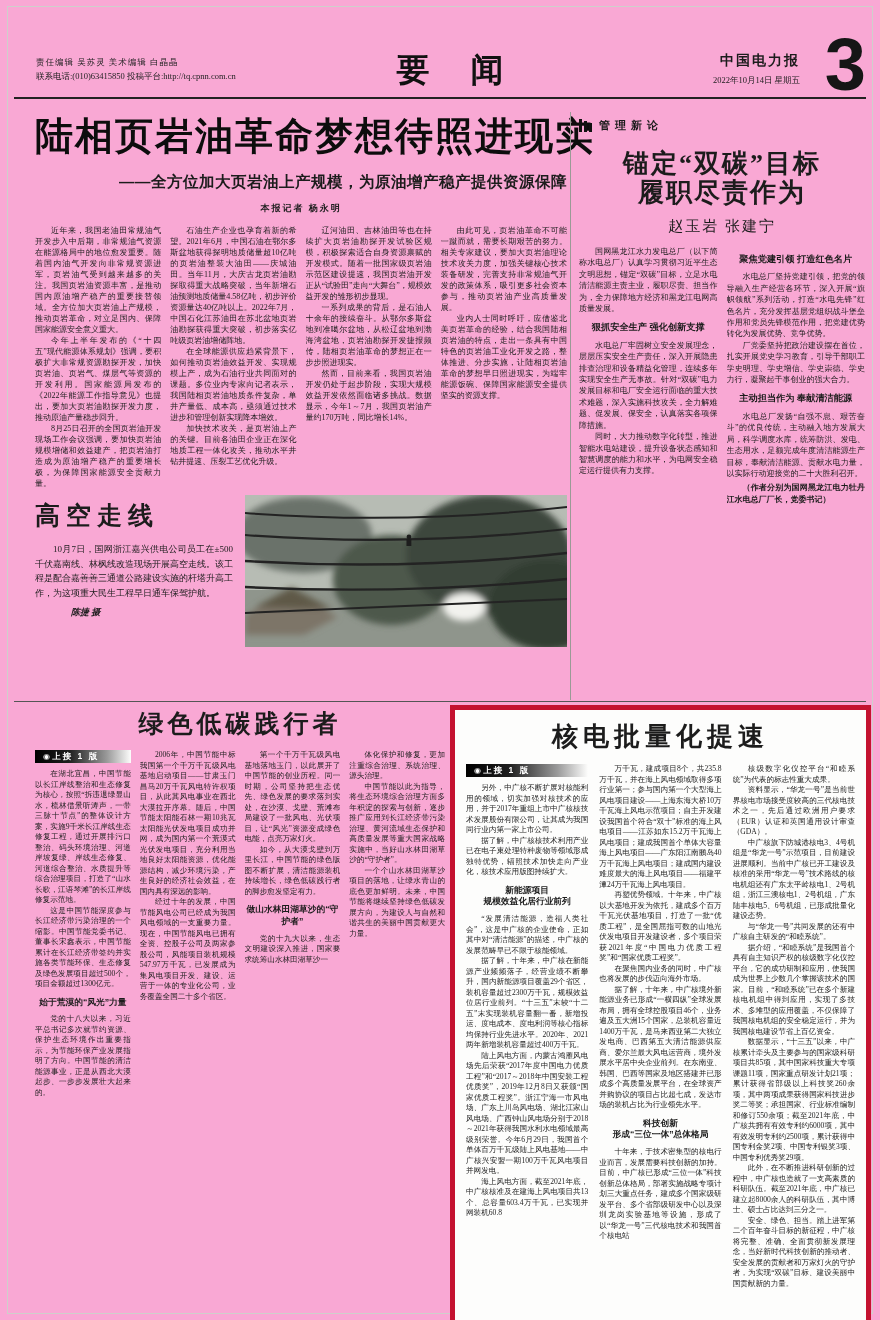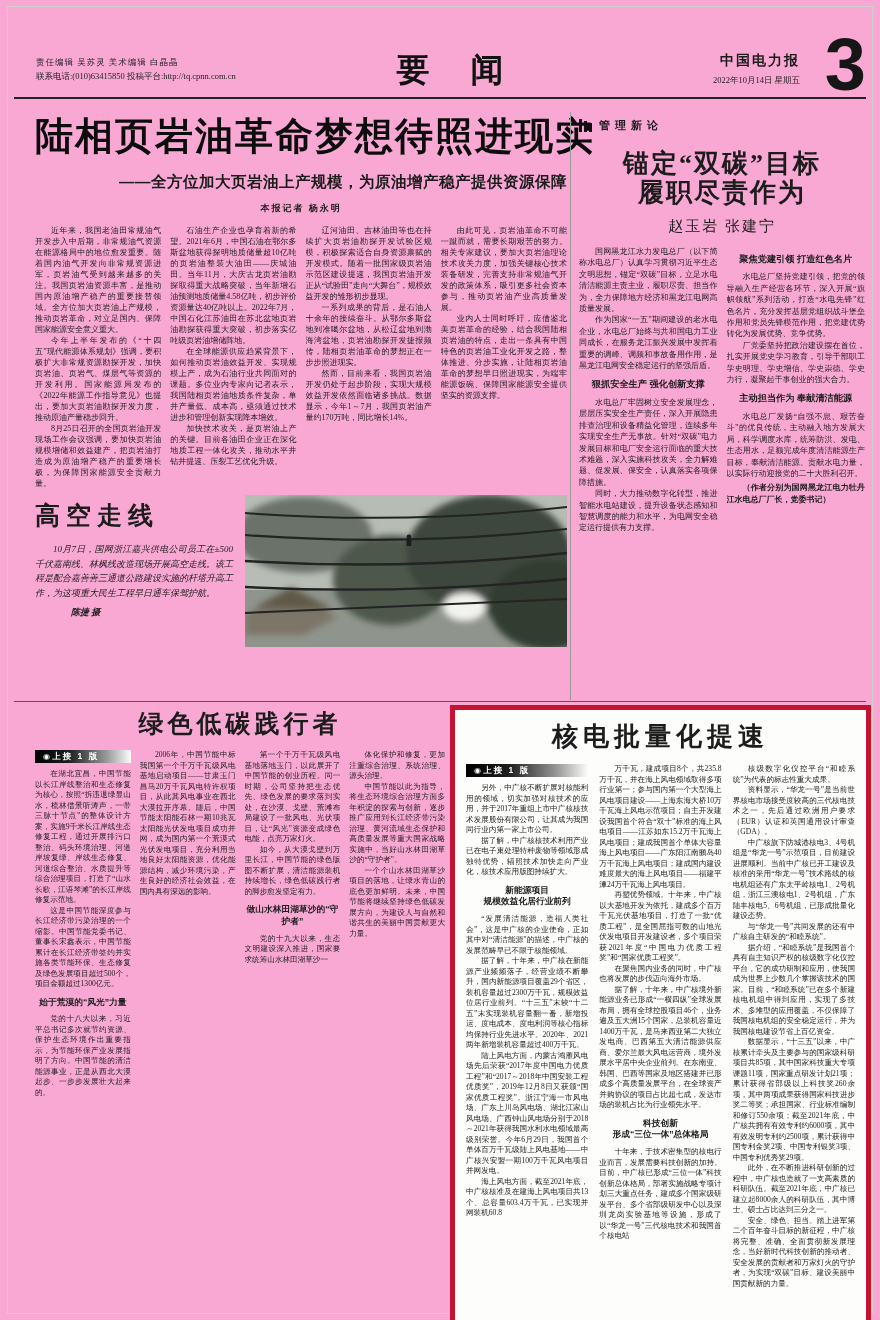--- a/index.html
+++ b/index.html
@@ -38,21 +38,21 @@
           font-family:"Liberation Sans","DejaVu Sans",sans-serif;font-size:8.5px;letter-spacing:2px;
           background:linear-gradient(90deg,#000 0%,#1d1d1d 35%,#9a9a9a 75%,#fdfdfc 100%);
           text-indent:0;padding-left:8px;}
   .b-jump::before{content:"◉ ";font-size:8px;letter-spacing:0;}
 
   
   .photo-row{display:flex;gap:12px;margin-top:8px;}
   .caption-block{width:198px;flex:0 0 198px;}
   .photo-title{font-family:"Liberation Sans","DejaVu Sans",sans-serif;font-weight:900;font-size:25px;
                letter-spacing:6px;margin:4px 0 10px;}
-  .photo-caption{font-size:9px;line-height:14.5px;text-align:justify;text-indent:2em;font-style:italic;}
+  .photo-caption{font-size:9px;line-height:14.5px;text-align:justify;text-indent:2em;}
   .photo-credit{font-size:9px;font-weight:bold;margin-top:6px;text-indent:4em;font-style:italic;}
   .news-photo{flex:1 1 auto;height:152px;background:#aab0aa;position:relative;overflow:hidden;}
   .news-photo svg{display:block;width:100%;height:100%;}
 
   .v-rule-main{position:absolute;left:570px;top:112px;height:588px;width:1px;background:#9a9a96;}
 
   
   .opinion{position:absolute;left:579px;top:118px;width:286px;}
   .kicker{display:flex;align-items:center;gap:6px;font-family:"Liberation Sans","DejaVu Sans",sans-serif;
           font-weight:bold;font-size:11px;letter-spacing:5px;}
@@ -178,21 +178,20 @@
       <span>管理新论</span>
     </div>
     <div class="opinion-title">
       <div>锚定“双碳”目标</div>
       <div>履职尽责作为</div>
     </div>
     <div class="opinion-authors">赵玉岩  张建宁</div>
     <div class="cols opinion-cols">
       <div class="col">
           <div class="b-p">国网黑龙江水力发电总厂（以下简称水电总厂）认真学习贯彻习近平生态文明思想，锚定“双碳”目标，立足水电清洁能源主责主业，履职尽责、担当作为，全力保障地方经济和黑龙江电网高质量发展。</div>
-          <div class="b-p">作为国家“一五”期间建设的老水电企业，水电总厂始终与共和国电力工业同成长，在服务龙江振兴发展中发挥着重要的调峰、调频和事故备用作用，是黑龙江电网安全稳定运行的坚强后盾。</div>
           <div class="b-h">狠抓安全生产 强化创新支撑</div>
           <div class="b-p">水电总厂牢固树立安全发展理念，层层压实安全生产责任，深入开展隐患排查治理和设备精益化管理，连续多年实现安全生产无事故。针对“双碳”电力发展目标和电厂安全运行面临的重大技术难题，深入实施科技攻关，全力解难题、促发展、保安全，认真落实各项保障措施。</div>
           <div class="b-p">同时，大力推动数字化转型，推进智能水电站建设，提升设备状态感知和智慧调度的能力和水平，为电网安全稳定运行提供有力支撑。</div>
         </div>
       <div class="col">
           <div class="b-h">聚焦党建引领 打造红色名片</div>
           <div class="b-p">水电总厂坚持党建引领，把党的领导融入生产经营各环节，深入开展“旗帜领航”系列活动，打造“水电先锋”红色名片，充分发挥基层党组织战斗堡垒作用和党员先锋模范作用，把党建优势转化为发展优势、竞争优势。</div>
           <div class="b-p">厂党委坚持把政治建设摆在首位，扎实开展党史学习教育，引导干部职工学史明理、学史增信、学史崇德、学史力行，凝聚起干事创业的强大合力。</div>
           <div class="b-h">主动担当作为 奉献清洁能源</div>
           <div class="b-p">水电总厂发扬“自强不息、艰苦奋斗”的优良传统，主动融入地方发展大局，科学调度水库，统筹防洪、发电、生态用水，足额完成年度清洁能源生产目标，奉献清洁能源、贡献水电力量，以实际行动迎接党的二十大胜利召开。</div>
@@ -208,20 +207,21 @@
     <div class="cols green-cols">
       <div class="col">
           <div class="b-jump">上接 1 版</div>
           <div class="b-p">在湖北宜昌，中国节能以长江岸线整治和生态修复为核心，按照“拆违退绿显山水，梳林借景听涛声，一带三脉十节点”的整体设计方案，实施9千米长江岸线生态修复工程，通过开展排污口整治、码头环境治理、河道岸坡复绿、岸线生态修复、河道综合整治、水质提升等综合治理项目，打造了“山水长歌，江语琴滩”的长江岸线修复示范地。</div>
           <div class="b-p">这是中国节能深度参与长江经济带污染治理的一个缩影。中国节能党委书记、董事长宋鑫表示，中国节能累计在长江经济带签约并实施各类节能环保、生态修复及绿色发展项目超过500个，项目金额超过1300亿元。</div>
           <div class="b-h">始于荒漠的“风光”力量</div>
           <div class="b-p">党的十八大以来，习近平总书记多次就节约资源、保护生态环境作出重要指示，为节能环保产业发展指明了方向。中国节能的清洁能源事业，正是从西北大漠起步、一步步发展壮大起来的。</div>
         </div>
       <div class="col">
           <div class="b-p">2006年，中国节能中标我国第一个千万千瓦级风电基地启动项目——甘肃玉门昌马20万千瓦风电特许权项目，从此其风电事业在西北大漠拉开序幕。随后，中国节能太阳能石林一期10兆瓦太阳能光伏发电项目成功并网，成为国内第一个荒漠式光伏发电项目，充分利用当地良好太阳能资源，优化能源结构，减少环境污染，产生良好的经济社会效益，在国内具有深远的影响。</div>
+          <div class="b-p">经过十年的发展，中国节能风电公司已经成为我国风电领域的一支重要力量。现在，中国节能风电已拥有全资、控股子公司及两家参股公司，风能项目装机规模547.97万千瓦，已发展成为集风电项目开发、建设、运营于一体的专业化公司，业务覆盖全国二十多个省区。</div>
         </div>
       <div class="col">
           <div class="b-p">第一个千万千瓦级风电基地落地玉门，以此展开了中国节能的创业历程。同一时期，公司坚持把生态优先、绿色发展的要求落到实处，在沙漠、戈壁、荒滩布局建设了一批风电、光伏项目，让“风光”资源变成绿色电能，点亮万家灯火。</div>
           <div class="b-p">如今，从大漠戈壁到万里长江，中国节能的绿色版图不断扩展，清洁能源装机持续增长，绿色低碳践行者的脚步愈发坚定有力。</div>
           <div class="b-h">做山水林田湖草沙的“守护者”</div>
           <div class="b-p">党的十九大以来，生态文明建设深入推进，国家要求统筹山水林田湖草沙一</div>
         </div>
       <div class="col">
           <div class="b-p">体化保护和修复，更加注重综合治理、系统治理、源头治理。</div>
           <div class="b-p">中国节能以此为指导，将生态环境综合治理方面多年积淀的探索与创新，逐步推广应用到长江经济带污染治理、黄河流域生态保护和高质量发展等重大国家战略实施中，当好山水林田湖草沙的“守护者”。</div>

